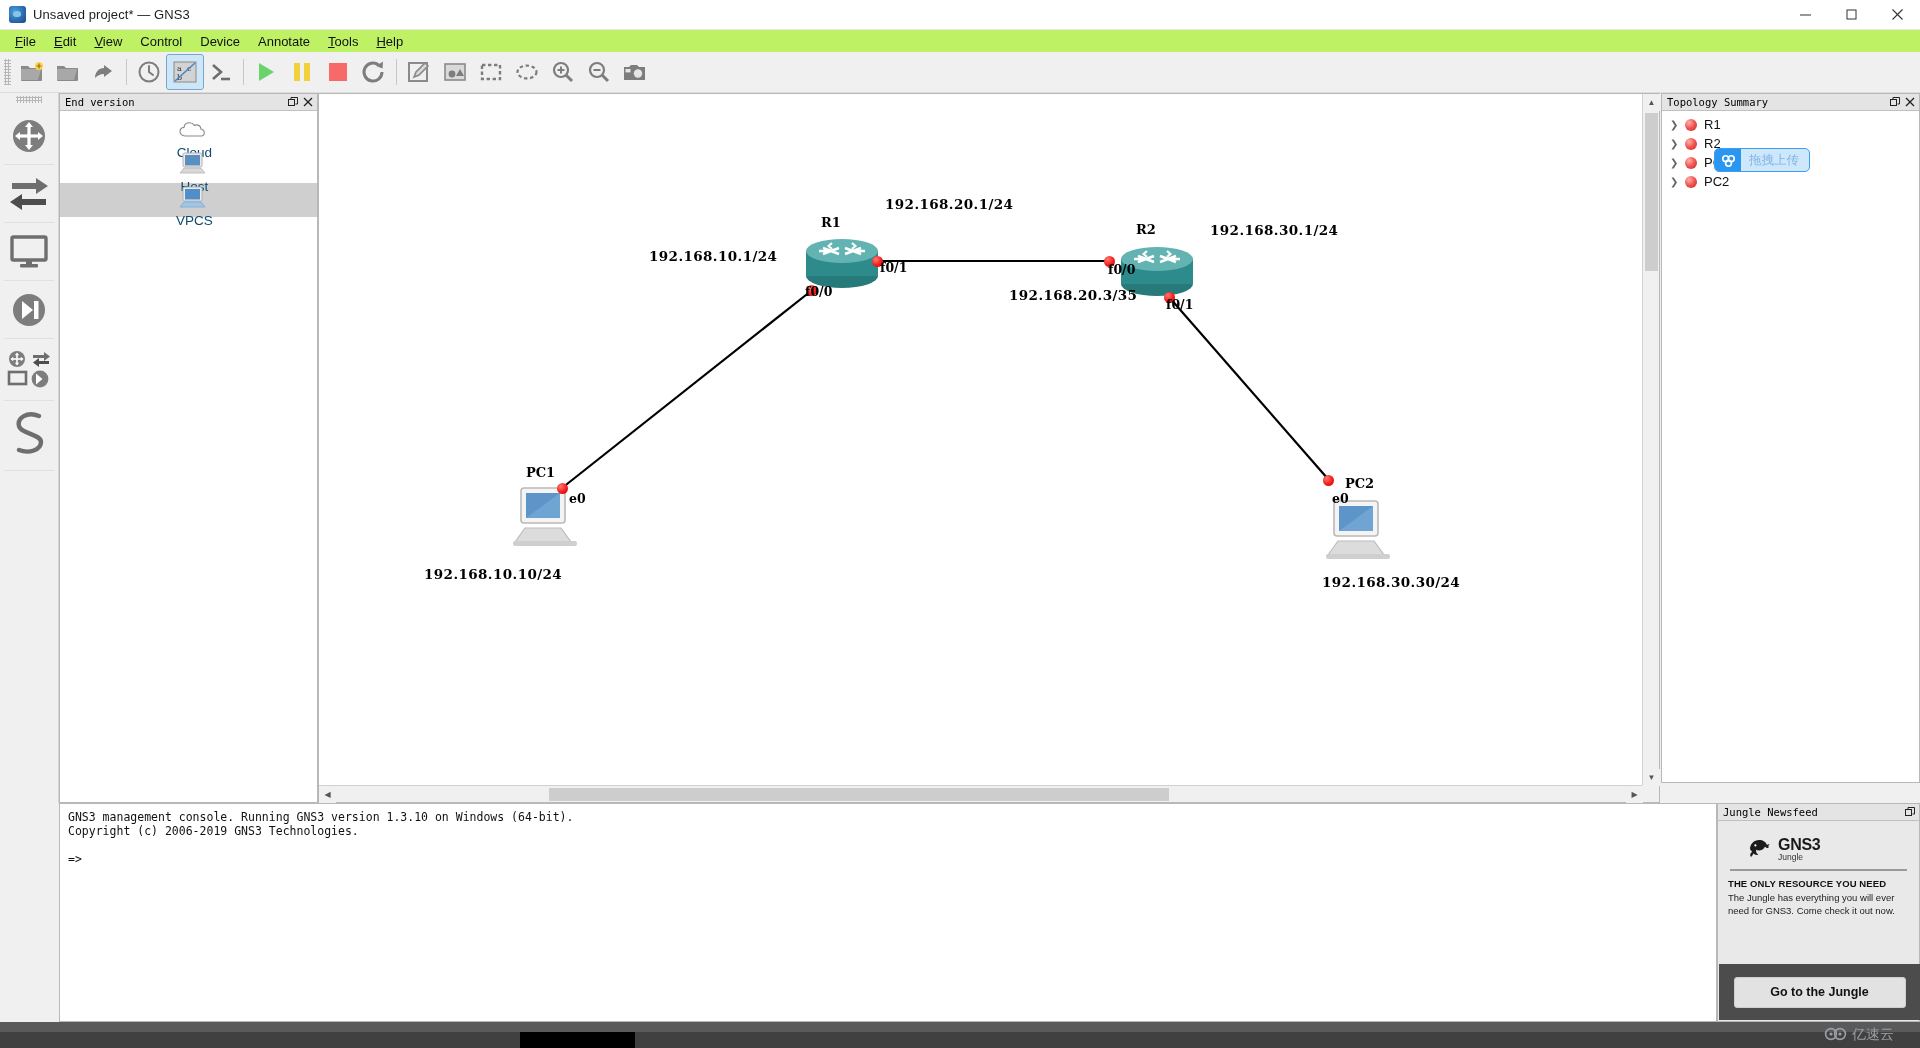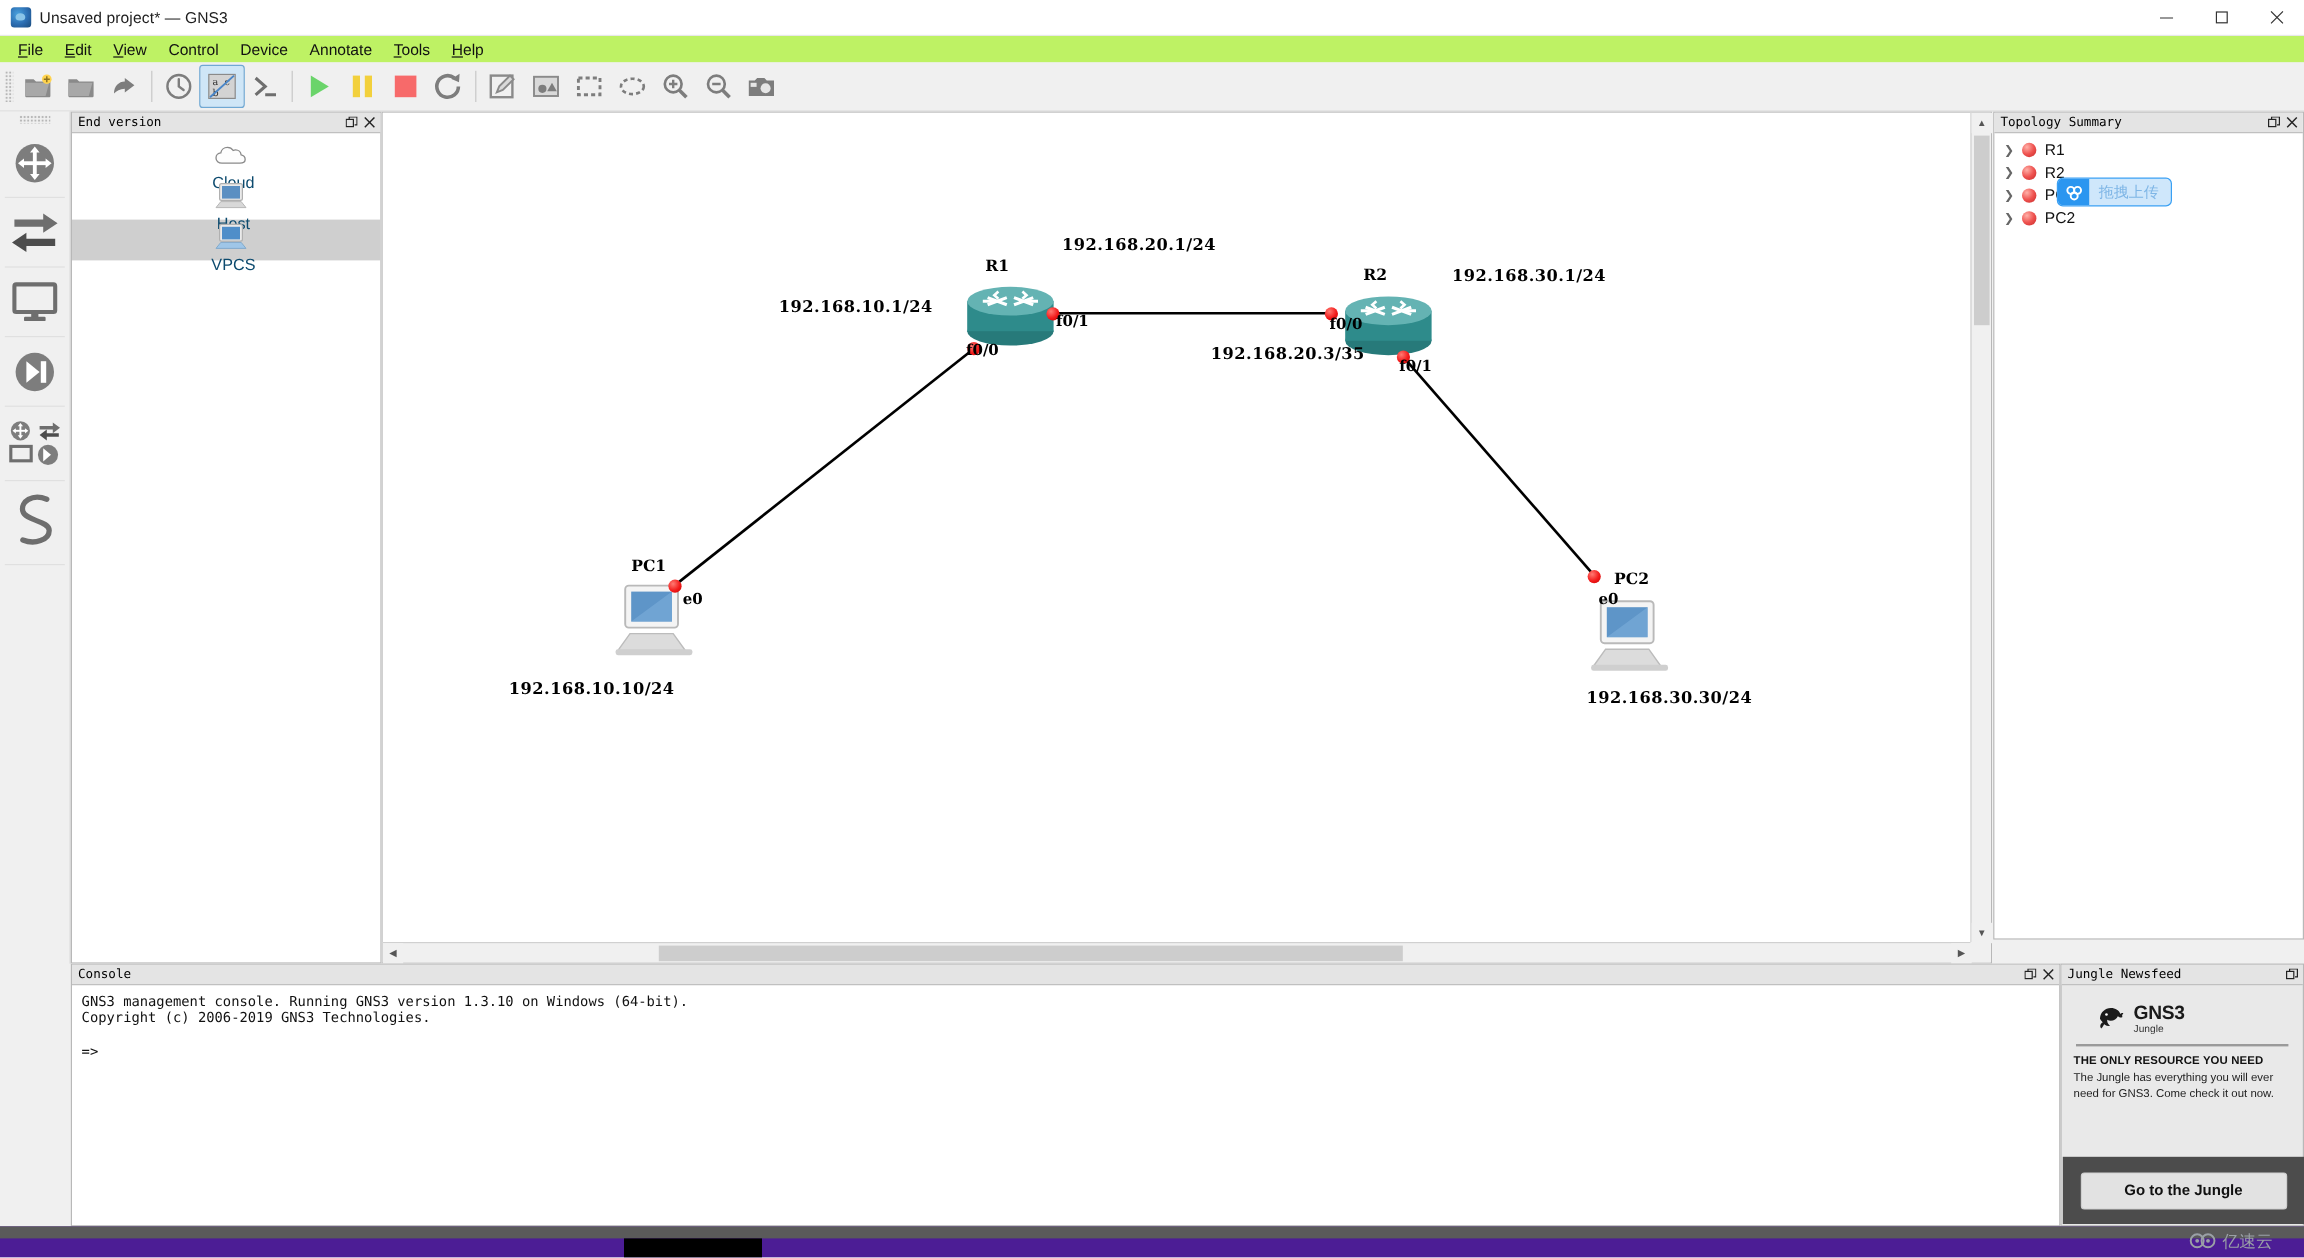--- a/index.html
+++ b/index.html
@@ -219,21 +219,21 @@
   }
   .jg-btn {
     width: 172px; height: 31px; background: #e2e2e2; border: 1px solid #cfcfcf;
     border-radius: 3px; display: flex; align-items: center; justify-content: center;
     font-size: 12.5px; font-weight: bold; color: #111;
   }
 
   
   .taskstrip {
     position: absolute; left: 0; bottom: 0; width: 1920px; height: 26px;
-    background: #4c1d95;
+    background: #404040;
   }
   .taskstrip .darkbar { position: absolute; left: 0; top: 0; width: 1920px; height: 10px; background: #5a5a5a; }
   .taskstrip .blackblk { position: absolute; left: 520px; top: 10px; width: 115px; height: 16px; background: #000; }
   .watermark {
     position: absolute; right: 26px; top: 4px;
     display: flex; align-items: center; gap: 4px;
     color: #9aa0a6; font-size: 14px;
   }
 </style>
 </head>
@@ -645,37 +645,20 @@
             <circle cx="11" cy="6" r="3.1" fill="none" stroke="#fff" stroke-width="1.7"></circle>
             <circle cx="8" cy="11" r="3.1" fill="none" stroke="#fff" stroke-width="1.7"></circle>
           </svg>
         </div>
         <div class="utxt">拖拽上传</div>
       </div>
     </div>
   </div>
 
   <div class="console">
-    <div class="panel-title">
-      <span>Console</span>
-      <div class="pbtns">
-        <div class="pbtn">
-          <svg width="10" height="10" viewBox="0 0 10 10">
-              <rect x="0.5" y="2.5" width="6" height="6" fill="none" stroke="#222"></rect>
-              <path d="M3 2.5V0.5h6.5V7h-2" fill="none" stroke="#222"></path>
-            </svg>
-        </div>
-        <div class="pbtn">
-          <svg width="10" height="10" viewBox="0 0 10 10">
-              <line x1="1" y1="1" x2="9" y2="9" stroke="#222" stroke-width="1.2"></line>
-              <line x1="9" y1="1" x2="1" y2="9" stroke="#222" stroke-width="1.2"></line>
-            </svg>
-        </div>
-      </div>
-    </div>
     <div class="body">GNS3 management console. Running GNS3 version 1.3.10 on Windows (64-bit).
 Copyright (c) 2006-2019 GNS3 Technologies.
 
 =&gt;</div>
   </div>
 
   <div class="jungle">
     <div class="panel-title">
       <span>Jungle Newsfeed</span>
       <div class="pbtns">

